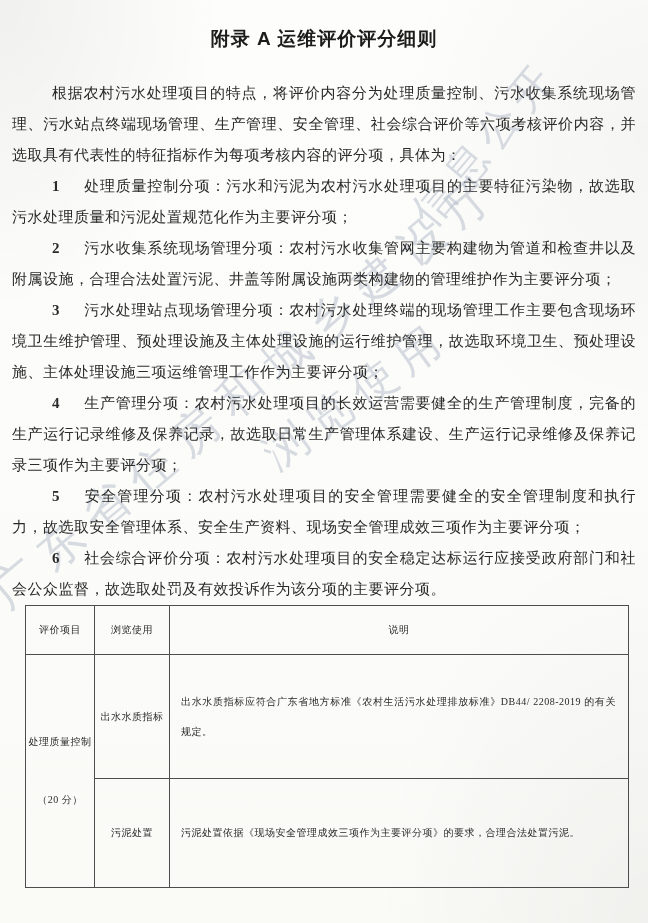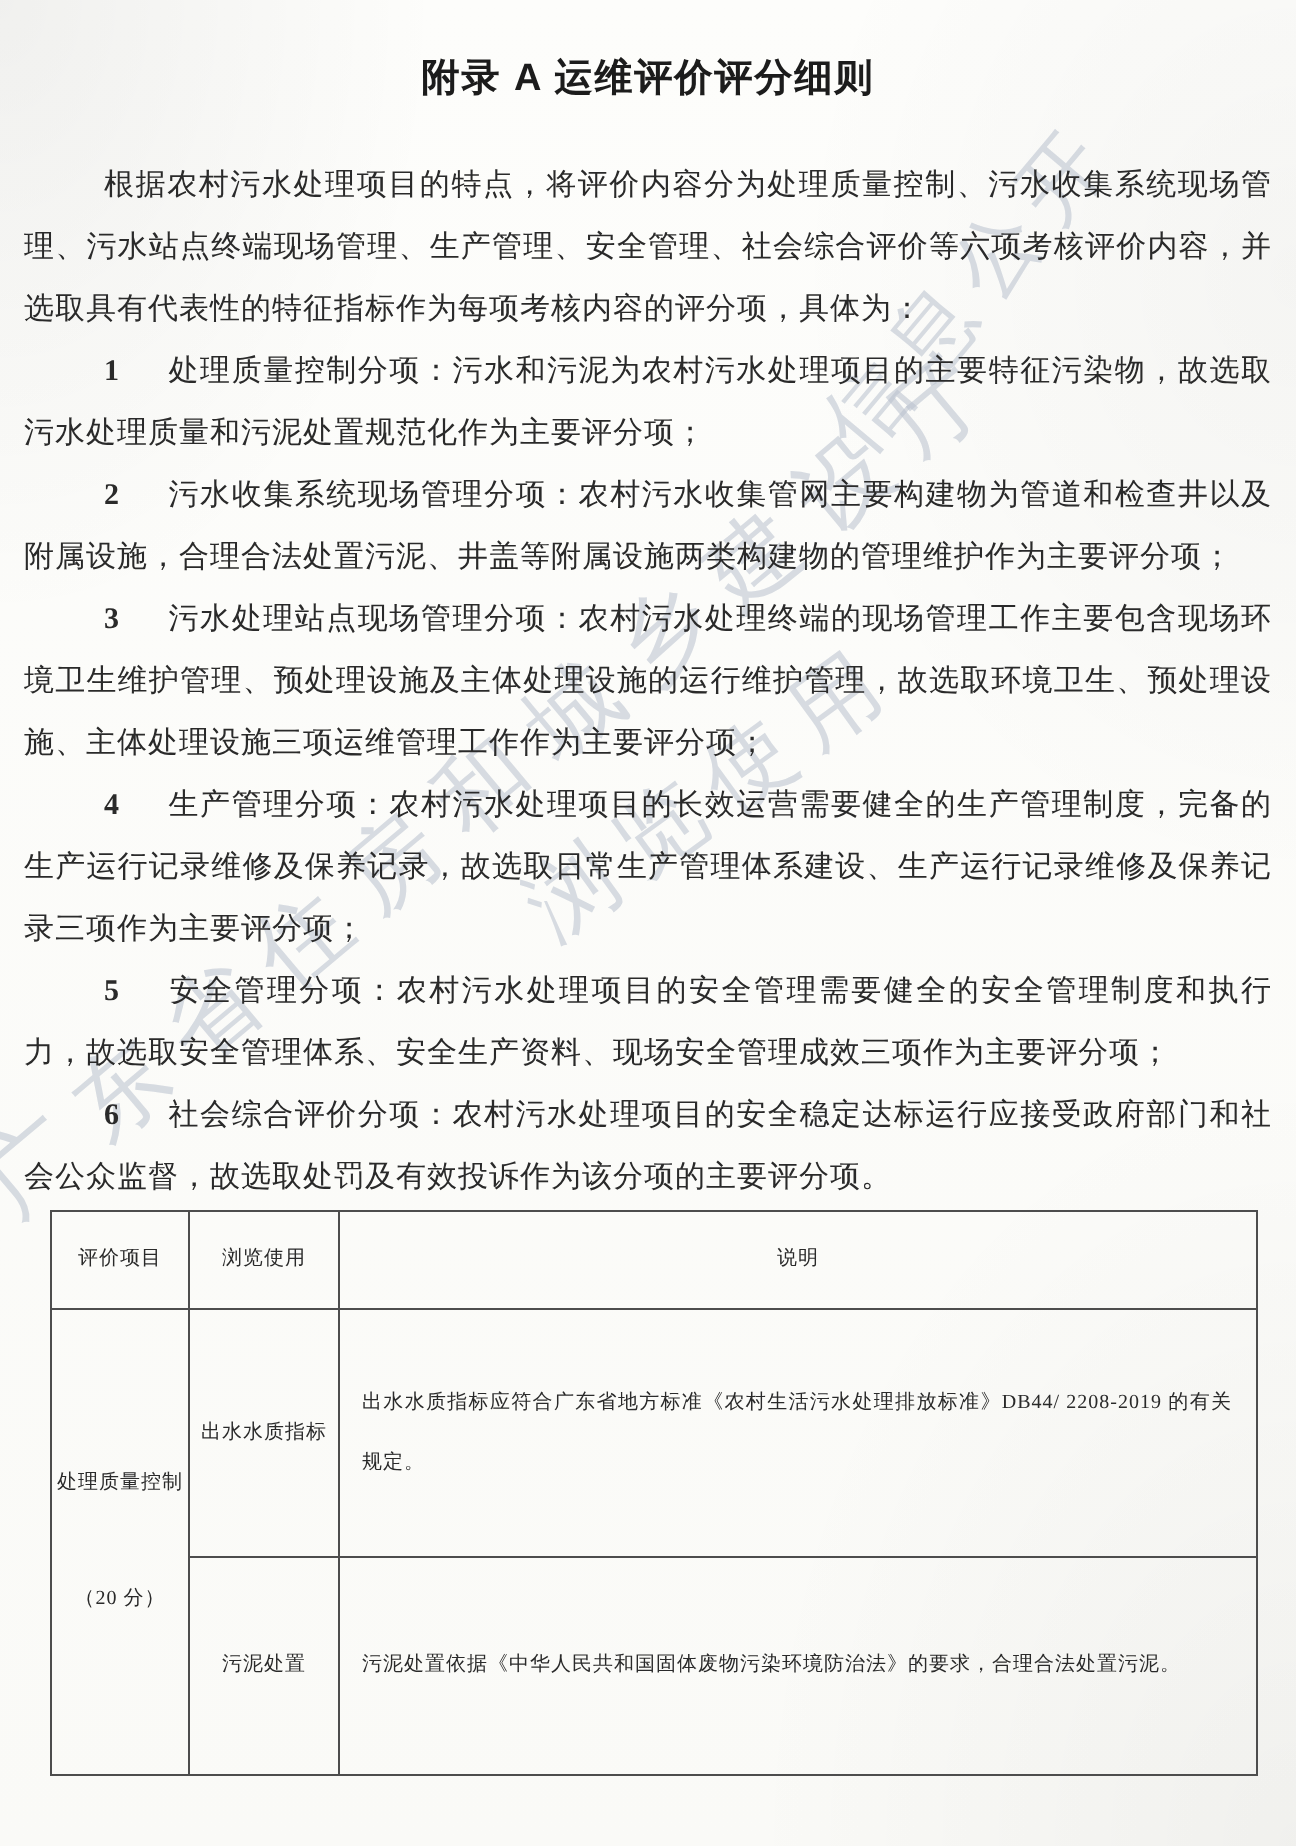--- a/index.html
+++ b/index.html
@@ -109,18 +109,18 @@
       <tr class="r1">
         <td class="c-cat" rowspan="2">
           <div>处理质量控制</div>
           <div class="cat-score">（20 分）</div>
         </td>
         <td class="c-check">出水水质指标</td>
         <td class="c-desc">出水水质指标应符合广东省地方标准《农村生活污水处理排放标准》DB44/ 2208-2019 的有关规定。</td>
       </tr>
       <tr class="r2">
         <td class="c-check">污泥处置</td>
-        <td class="c-desc">污泥处置依据《中华人民共和国固体废物污染环境防治法》的要求，合理合法处置污泥。</td>
+        <td class="c-desc">污泥处置依据《现场安全管理成效三项作为主要评分项》的要求，合理合法处置污泥。</td>
       </tr>
     </tbody>
   </table>
 
 </div>
 
 </body></html>

